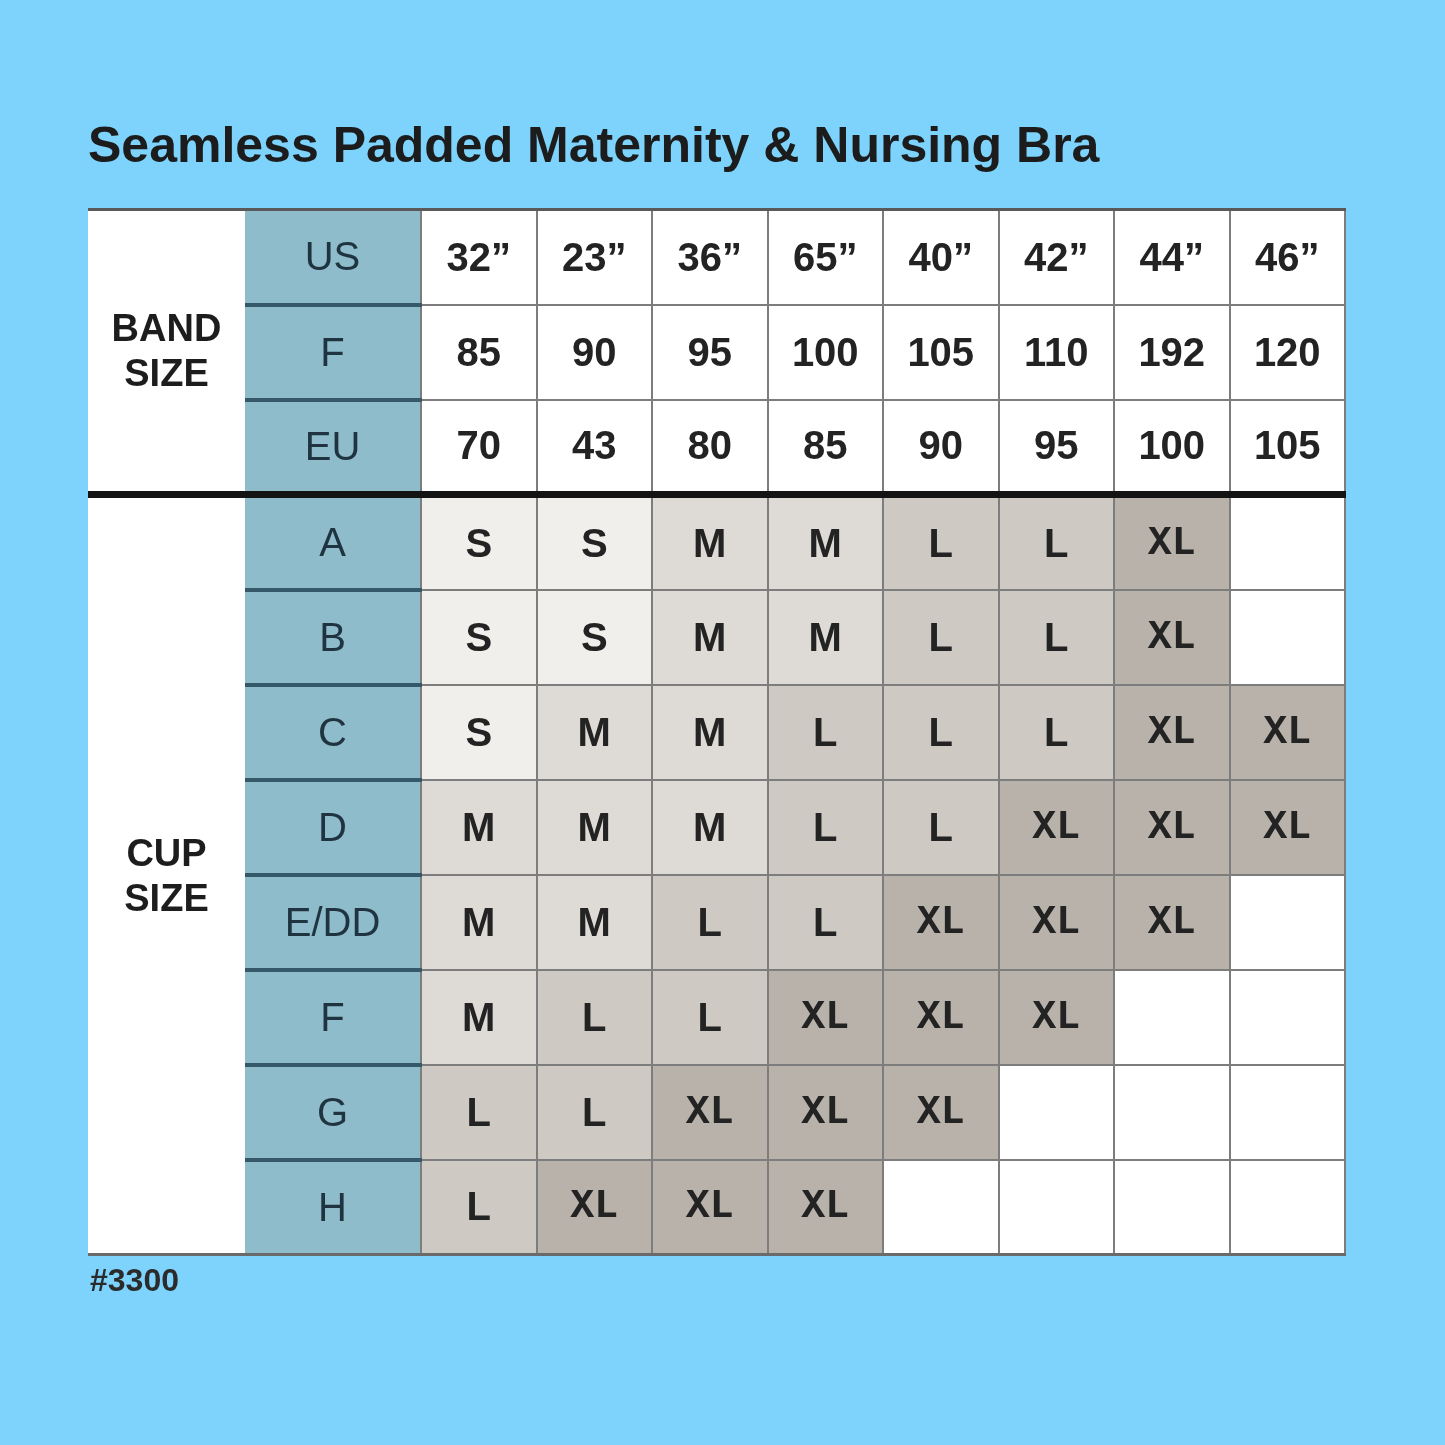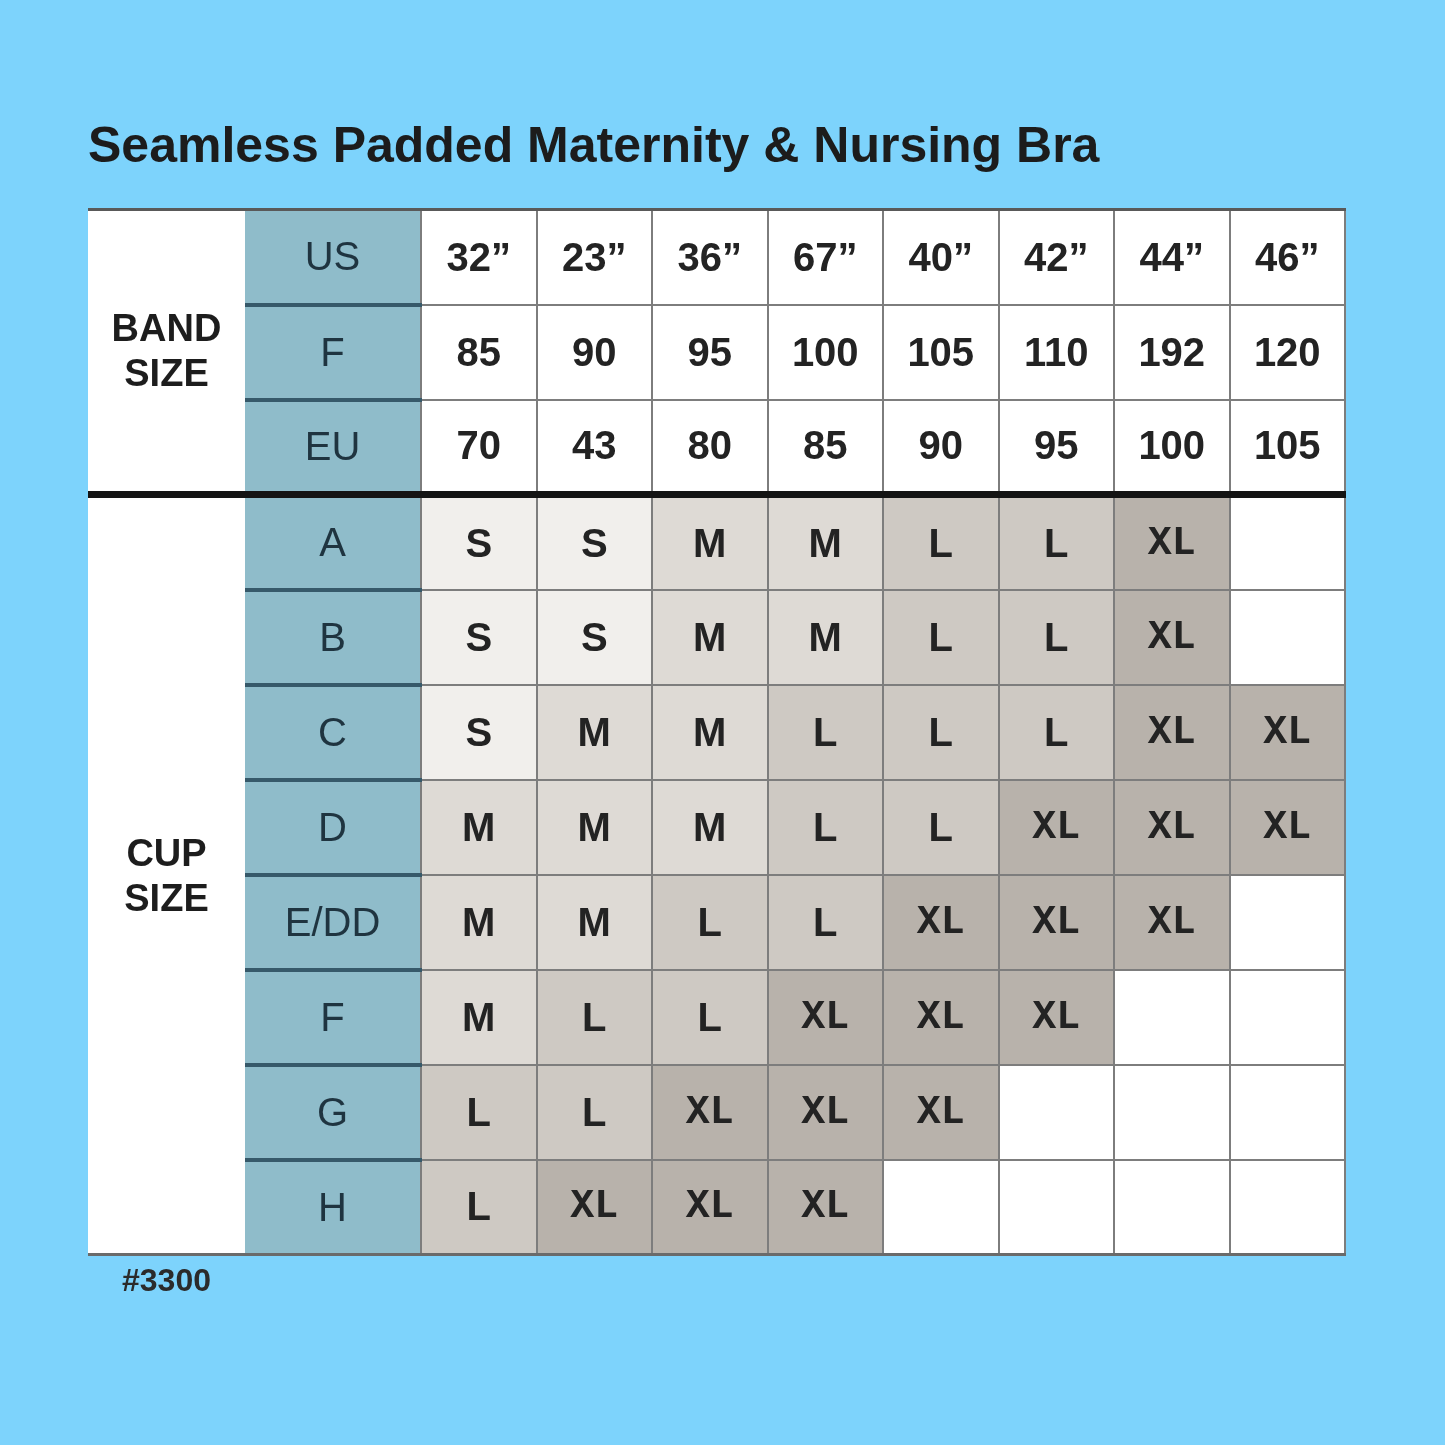--- a/index.html
+++ b/index.html
@@ -86,21 +86,20 @@
   .sz-l    { background: var(--size-l,  #cec9c3); }
   .sz-xl   { background: var(--size-xl, #b8b2ab); font-family: Liberation Mono, monospace; }
   .sz-empty{ background: #ffffff; }
   #product-number {
     position: absolute;
     left: 90px;
     top: 1262px;
     font-size: 32px;
     font-weight: bold;
     color: #2b2b2b;
-    margin-left: 32px;
   }
 </style>
 </head>
 <body>
 
 <div id="page">
 
   <h1 id="chart-title">Seamless Padded Maternity &amp; Nursing Bra</h1>
 
   <table id="size-table">
@@ -117,21 +116,21 @@
         <col style="width:115.5px">
     </colgroup>
 
     <tbody>
         <tr class="first">
       <th class="group-label band-th" rowspan="3">BAND SIZE</th>
       <td class="key">US</td>
       <td class="val">32”</td>
       <td class="val">23”</td>
       <td class="val">36”</td>
-      <td class="val">67”</td>
+      <td class="val">65”</td>
       <td class="val">40”</td>
       <td class="val">42”</td>
       <td class="val">44”</td>
       <td class="val">46”</td>
     </tr>
     <tr>
       <td class="key">F</td>
       <td class="val">85</td>
       <td class="val">90</td>
       <td class="val">95</td>

